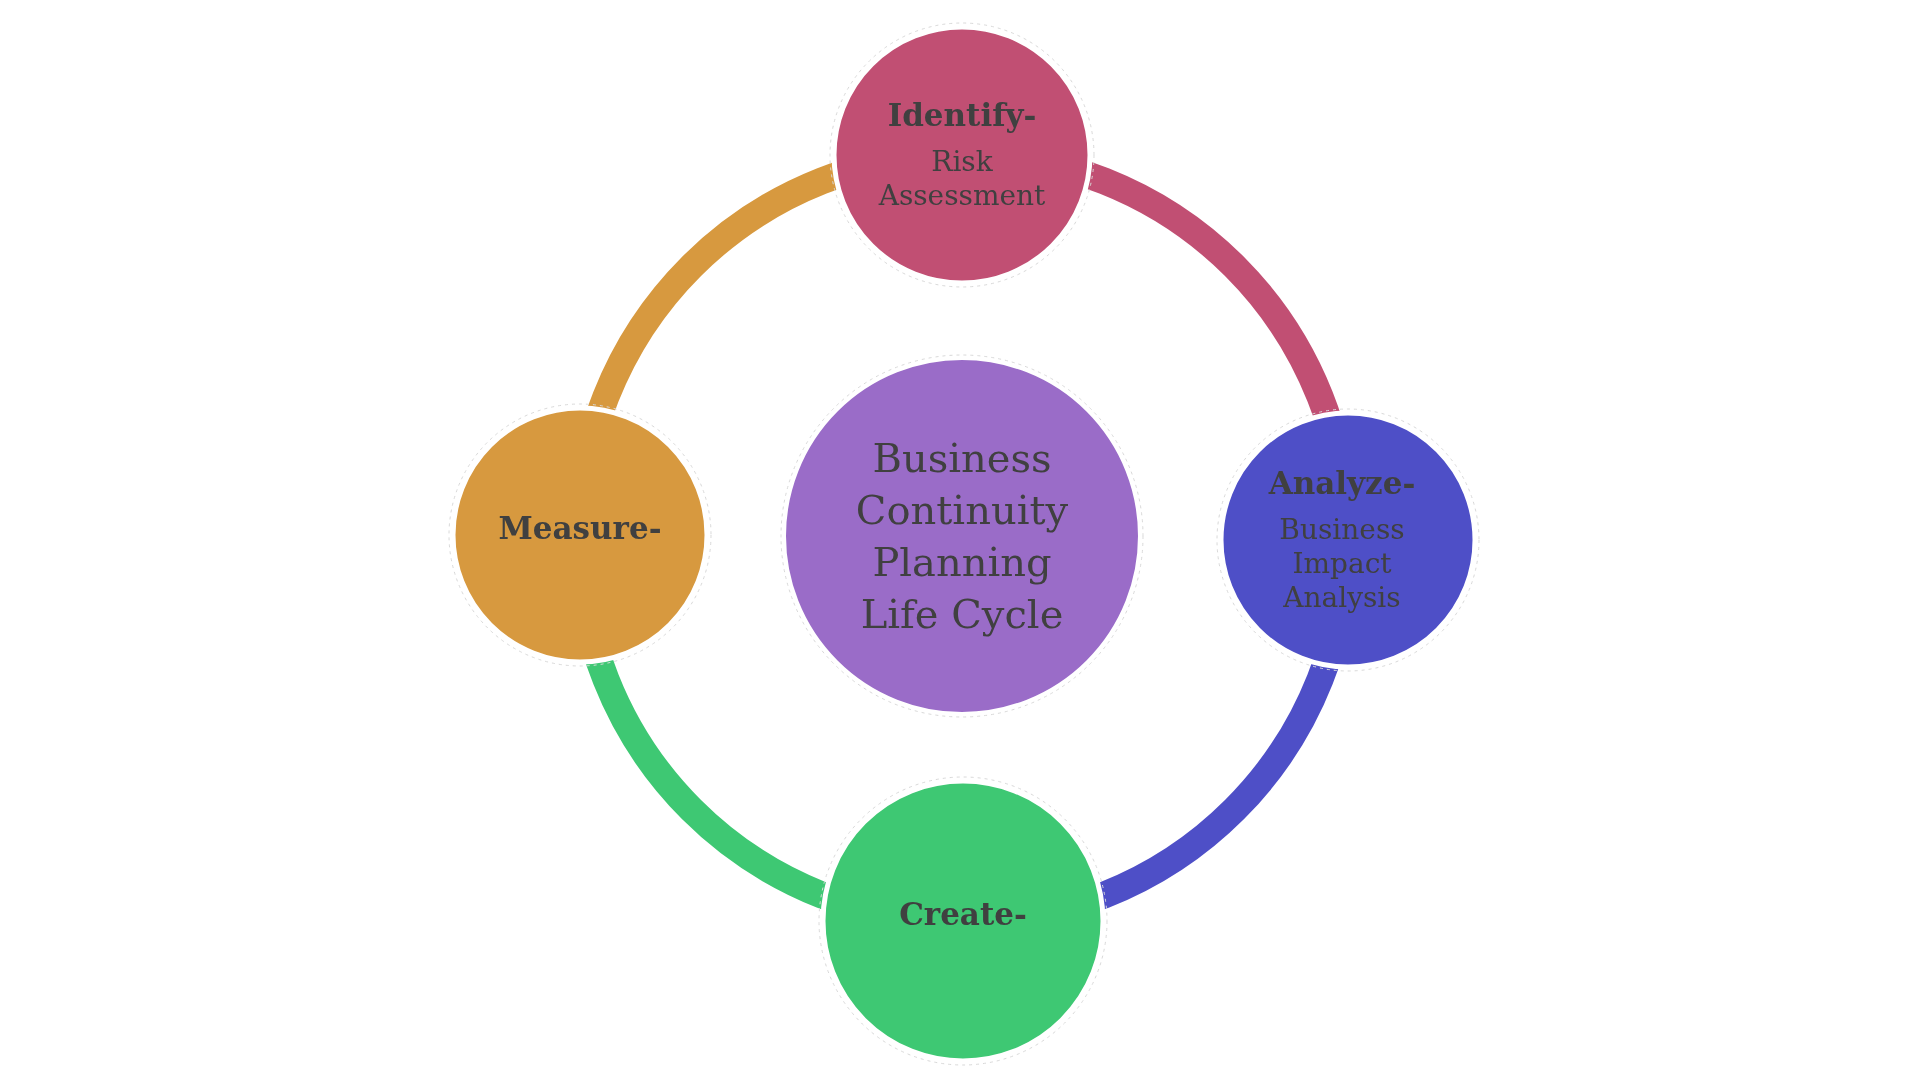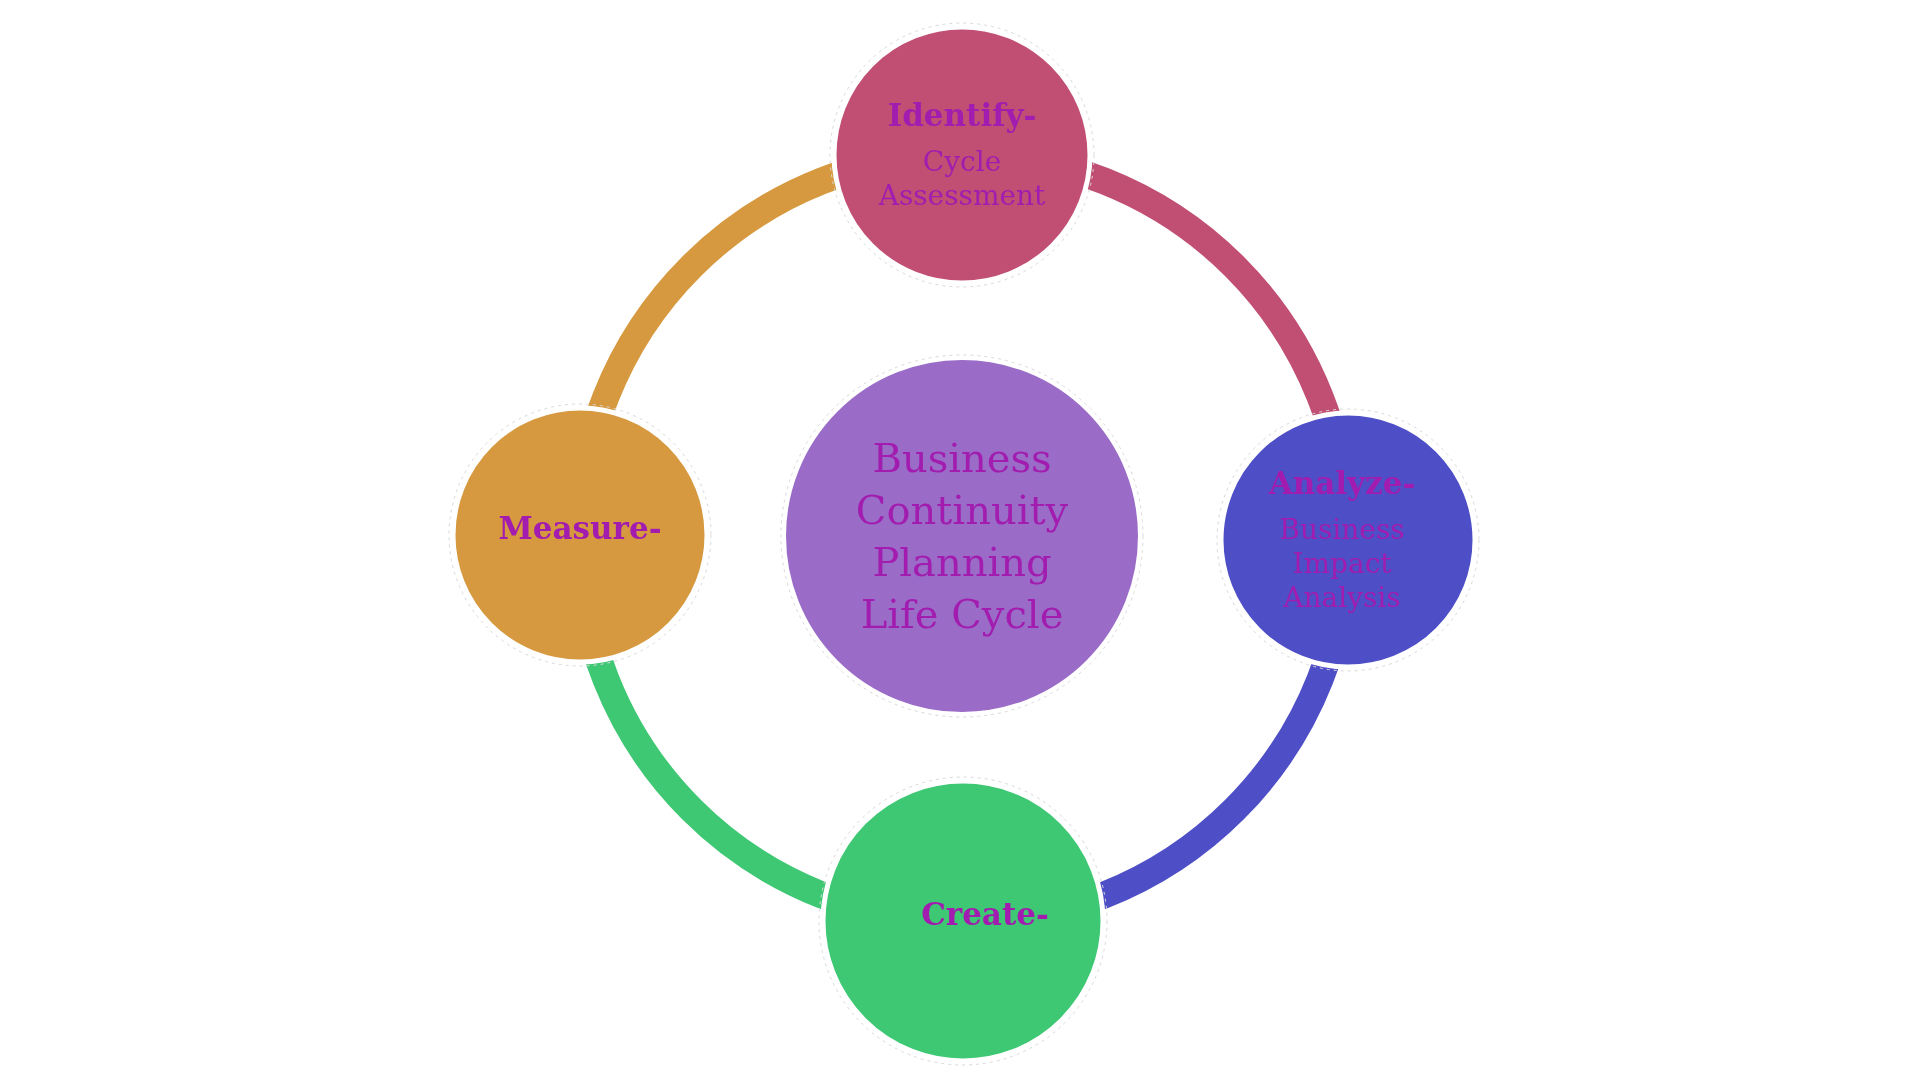--- a/index.html
+++ b/index.html
@@ -22,21 +22,21 @@
     width: 1920px;
     height: 1080px;
   }
   .node-text {
     position: absolute;
     display: flex;
     flex-direction: column;
     align-items: center;
     justify-content: center;
     text-align: center;
-    color: #a21caf;
+    color: #404040;
     pointer-events: none;
   }
   .node-heading {
     font-size: 31px;
     font-weight: bold;
     line-height: 1.15;
     margin-bottom: 12px;
   }
   .node-subtitle {
     font-size: 28px;
@@ -45,21 +45,21 @@
   }
   .center-label {
     font-size: 40px;
     line-height: 1.3;
     white-space: pre-line;
     font-weight: normal;
   }
   
   .box-identify { left: 832px; top: 25px;  width: 260px; height: 260px; }
   .box-analyze  { left: 1212px; top: 410px; width: 260px; height: 260px; }
-  .box-create   { left: 843px; top: 779px; width: 284px; height: 284px; }
+  .box-create   { left: 821px; top: 779px; width: 284px; height: 284px; }
   .box-measure  { left: 450px; top: 405px; width: 260px; height: 260px; }
   .box-center   { left: 782px; top: 356px; width: 360px; height: 360px; }
 </style>
 </head>
 <body>
 
 <div class="stage">
 
   <svg class="ring-svg" viewBox="0 0 1920 1080">
 
@@ -79,21 +79,21 @@
 
     <circle cx="580" cy="535" r="131" fill="none" stroke="#d9d9d9" stroke-width="1" stroke-dasharray="3 4"></circle>
     <circle cx="580" cy="535" r="127" stroke="#ffffff" stroke-width="5" fill="#d7993f"></circle>
 
     <circle cx="962" cy="536" r="181" fill="none" stroke="#d9d9d9" stroke-width="1" stroke-dasharray="3 4"></circle>
     <circle cx="962" cy="536" r="178" stroke="#ffffff" stroke-width="4" fill="#9a6cc8"></circle>
   </svg>
 
   <div class="node-text box-identify">
     <div class="node-heading">Identify-</div>
-    <div class="node-subtitle">Cycle
+    <div class="node-subtitle">Risk
 Assessment</div>
   </div>
 
   <div class="node-text box-analyze">
     <div class="node-heading">Analyze-</div>
     <div class="node-subtitle">Business
 Impact
 Analysis</div>
   </div>
 

